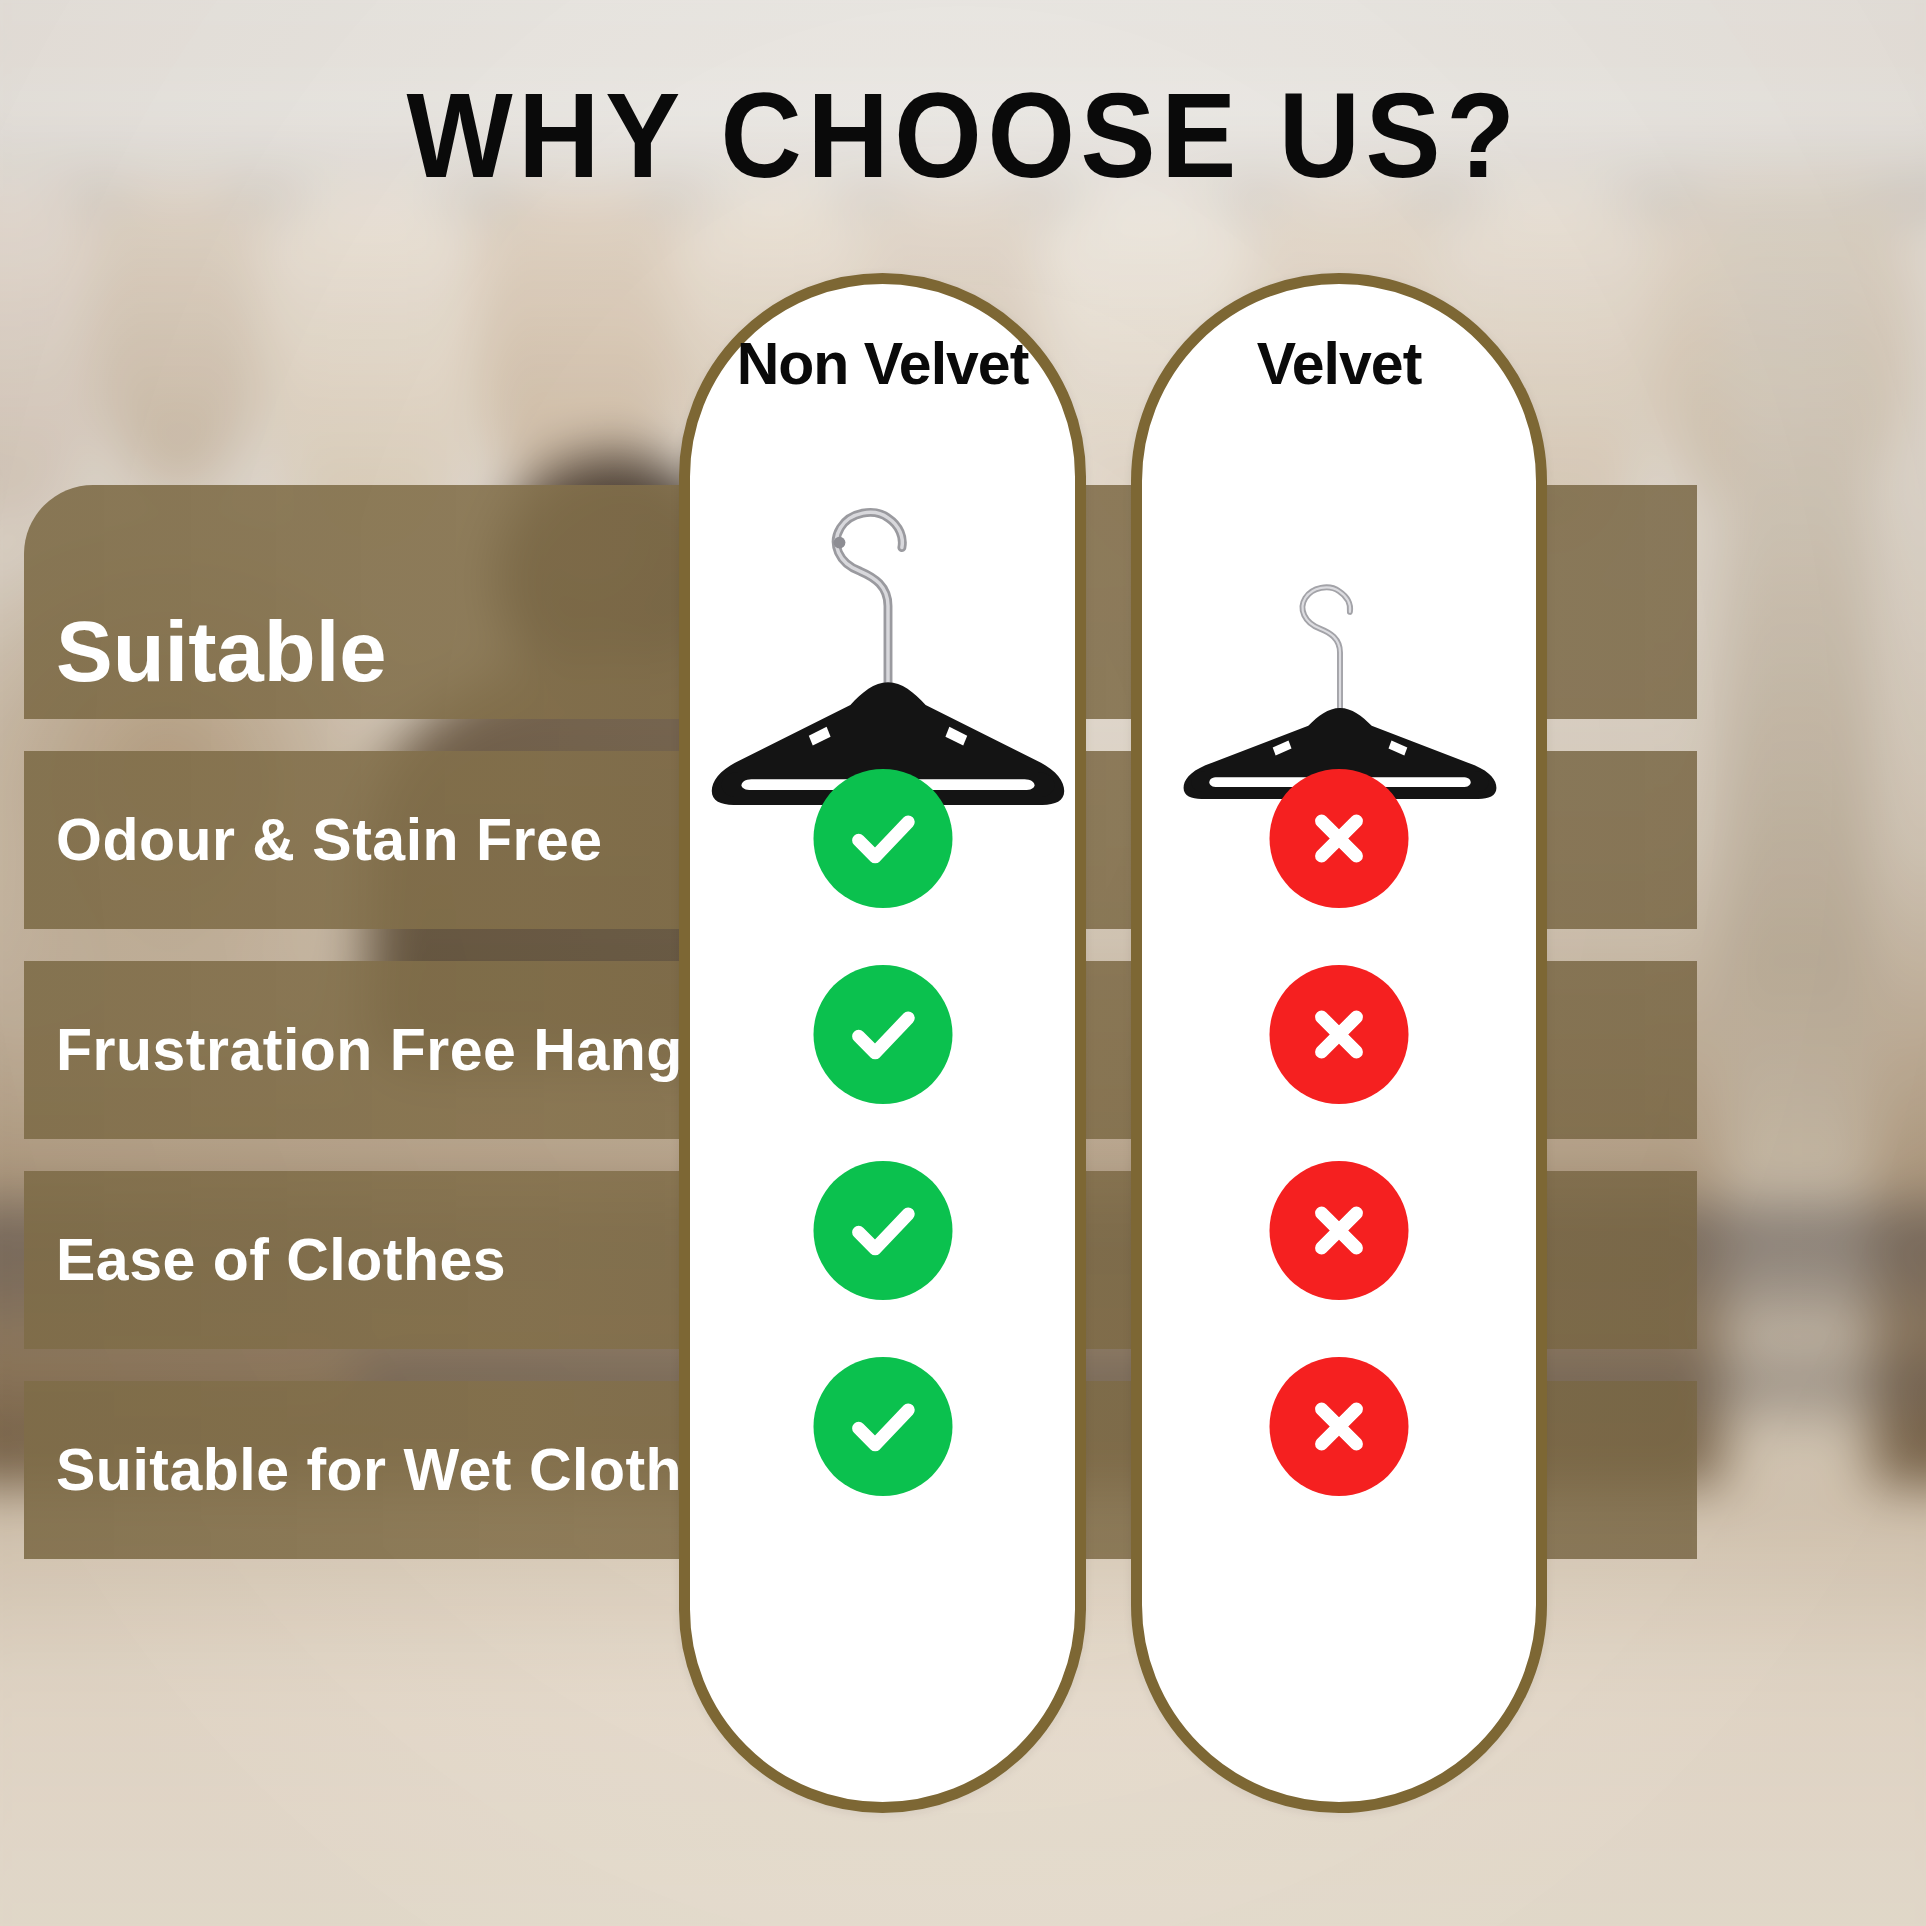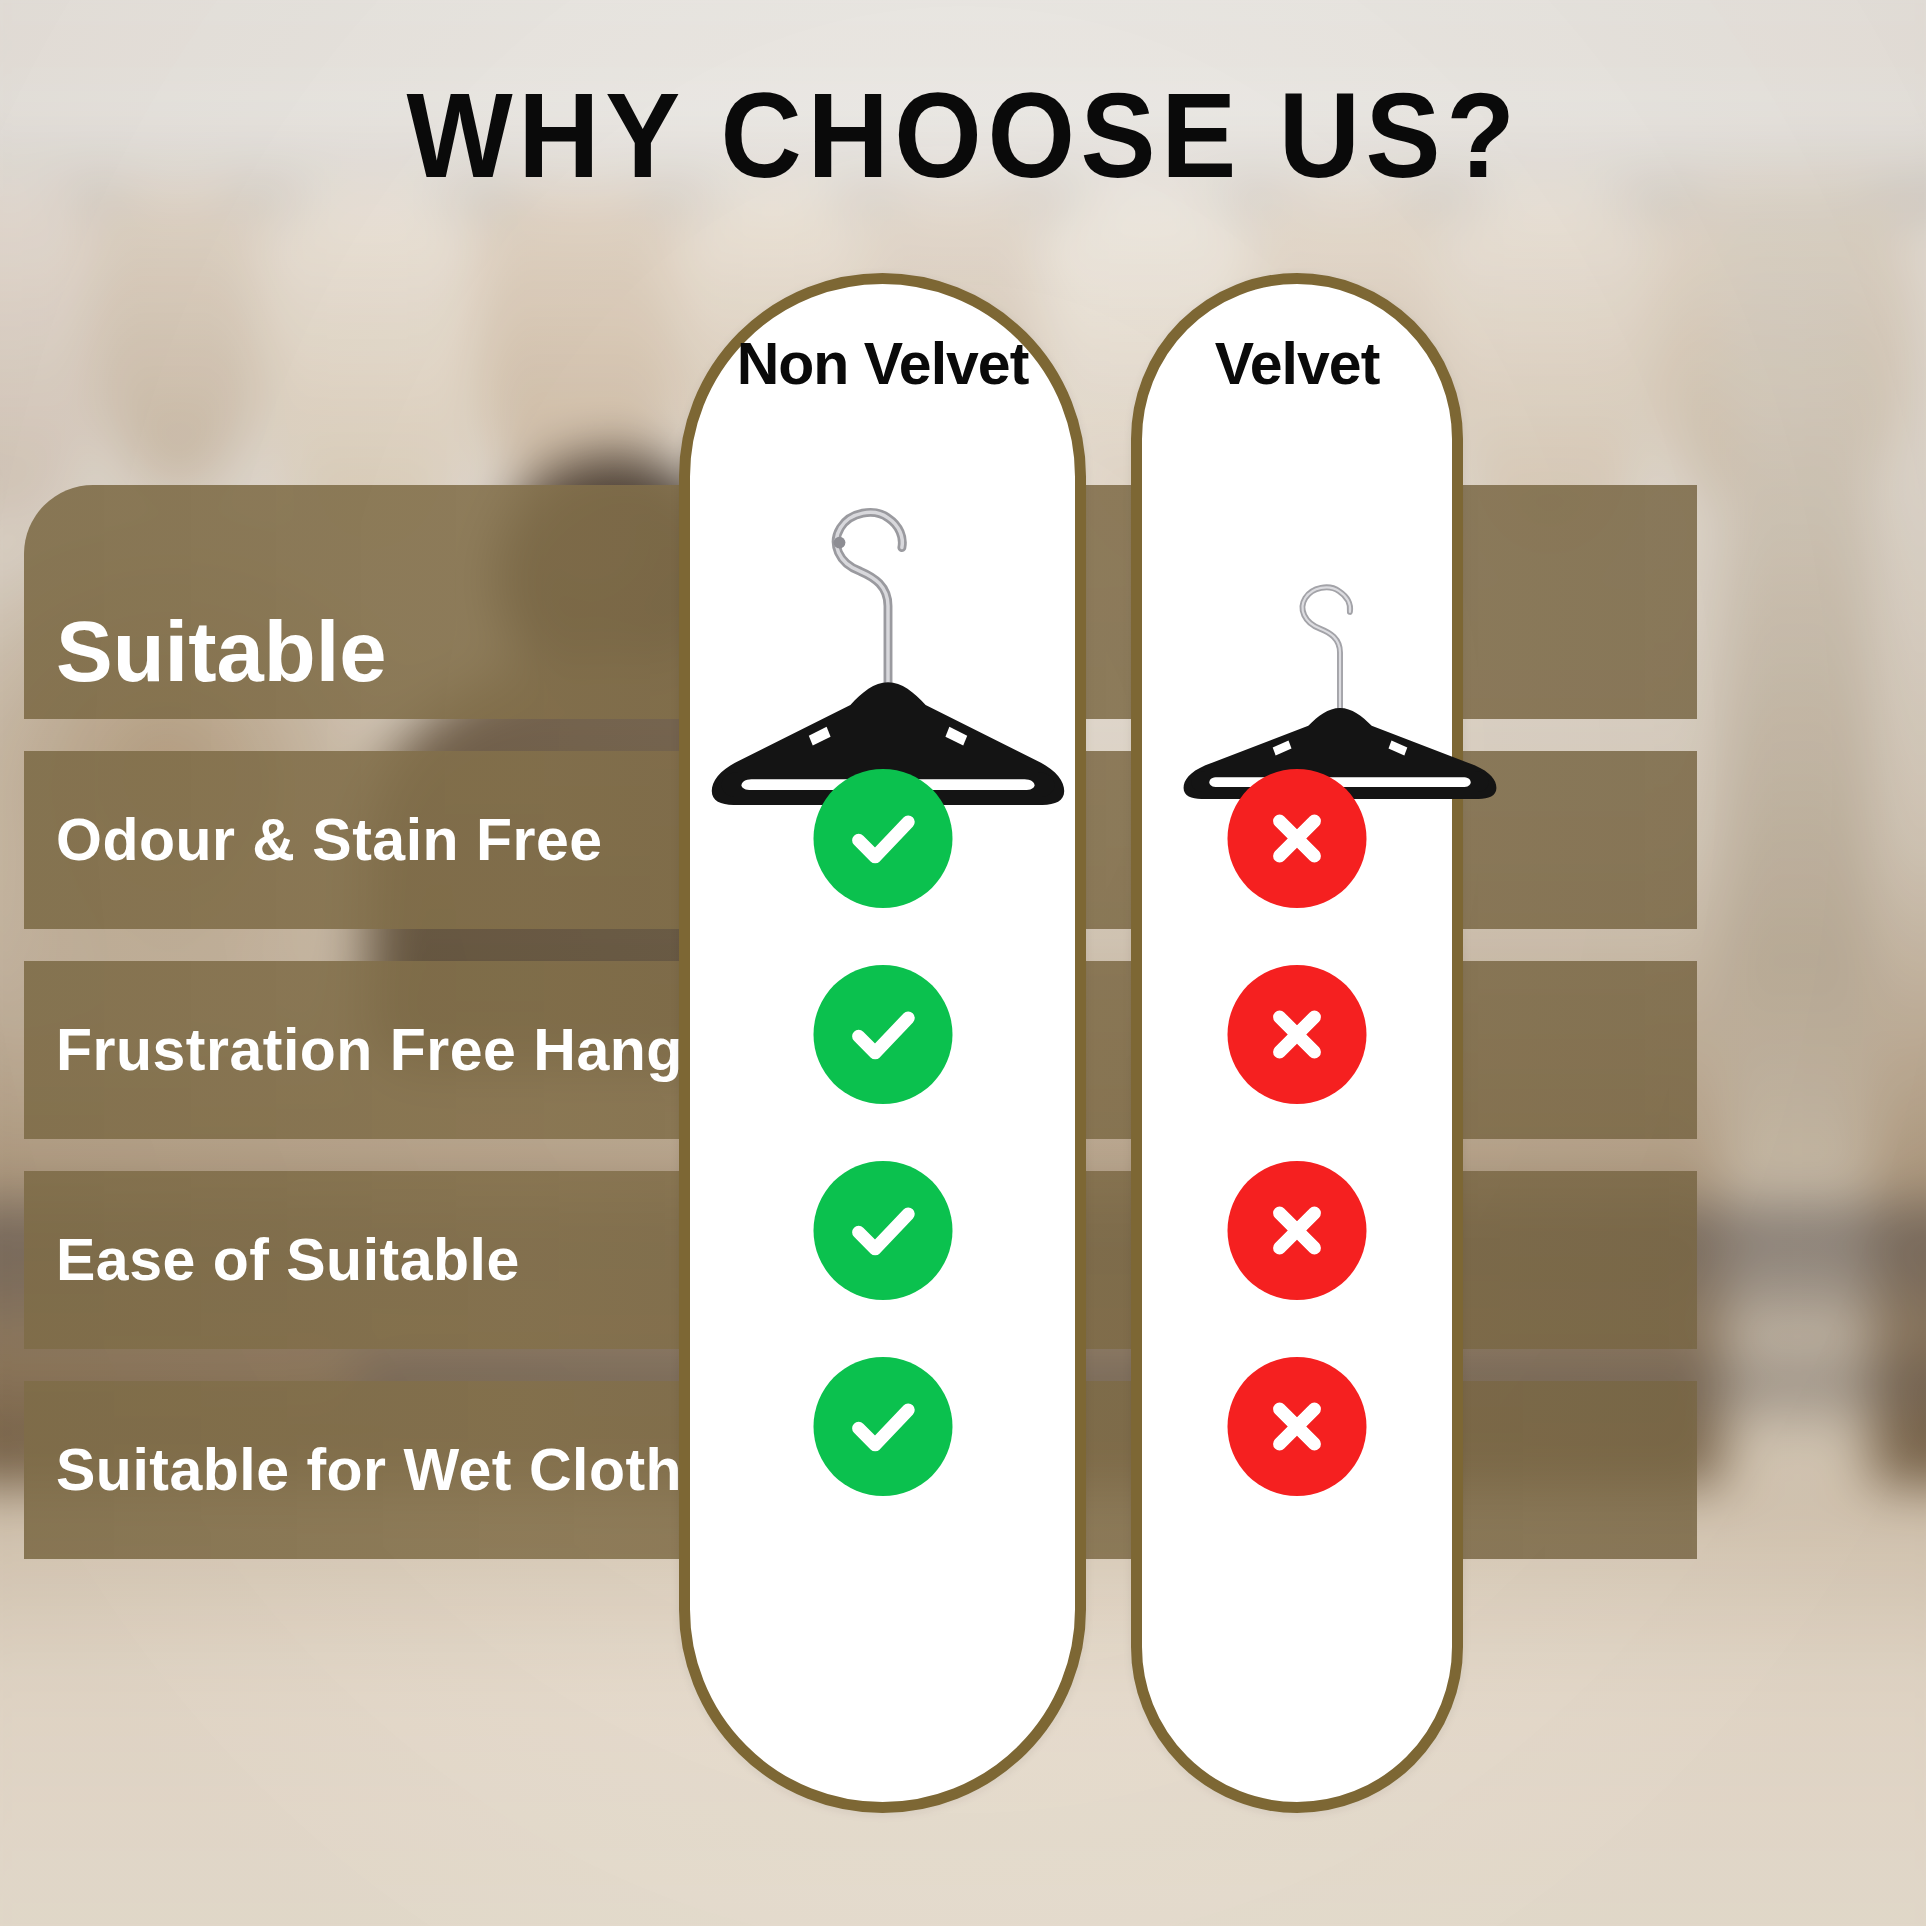--- a/index.html
+++ b/index.html
@@ -186,21 +186,21 @@
     <span>Odour &amp; Stain Free</span>
   </div>
   <div class="fgap"></div>
 
   <div class="frow item">
     <span>Frustration Free Hanging</span>
   </div>
   <div class="fgap"></div>
 
   <div class="frow item">
-    <span>Ease of Suitable</span>
+    <span>Ease of Clothes</span>
   </div>
   <div class="fgap"></div>
 
   <div class="frow item">
     <span>Suitable for Wet Clothes</span>
   </div>
 </div>
 
 <div id="pills">
 
@@ -254,21 +254,21 @@
         </svg>
       </div>
       <div class="mark ok m3">
         <svg class="glyph" viewBox="0 0 100 100">
           <path d="M22 52 L41 71 L79 31" fill="none" stroke="#fff" stroke-width="15" stroke-linecap="round" stroke-linejoin="round"></path>
         </svg>
       </div>
     </div>
   </div>
 
-  <div class="pill" id="pill-right" style="left:1131px;width:332px;">
+  <div class="pill" id="pill-right" style="left:1131px;width:416px;">
     <div class="pill-title">Velvet</div>
 
     <div class="hanger-wrap">
       <svg viewBox="0 0 400 420" width="396" height="416" style="display:block;margin:0 auto;">
         <path d="M200 322 L200 262 C200 248 190 242 180 238 C164 232 158 218 165 207
                  C172 196 189 193 199 200 C208 206 211 214 210 221" fill="none" stroke="#a3a3a8" stroke-width="6" stroke-linecap="round"></path>
         <path d="M200 322 L200 262 C200 248 190 242 180 238 C164 232 158 218 165 207
                  C172 196 189 193 199 200 C208 206 211 214 210 221" fill="none" stroke="#dcdce0" stroke-width="2.2" stroke-linecap="round"></path>
         <path d="M200 318
                  C212 318 222 326 232 336

